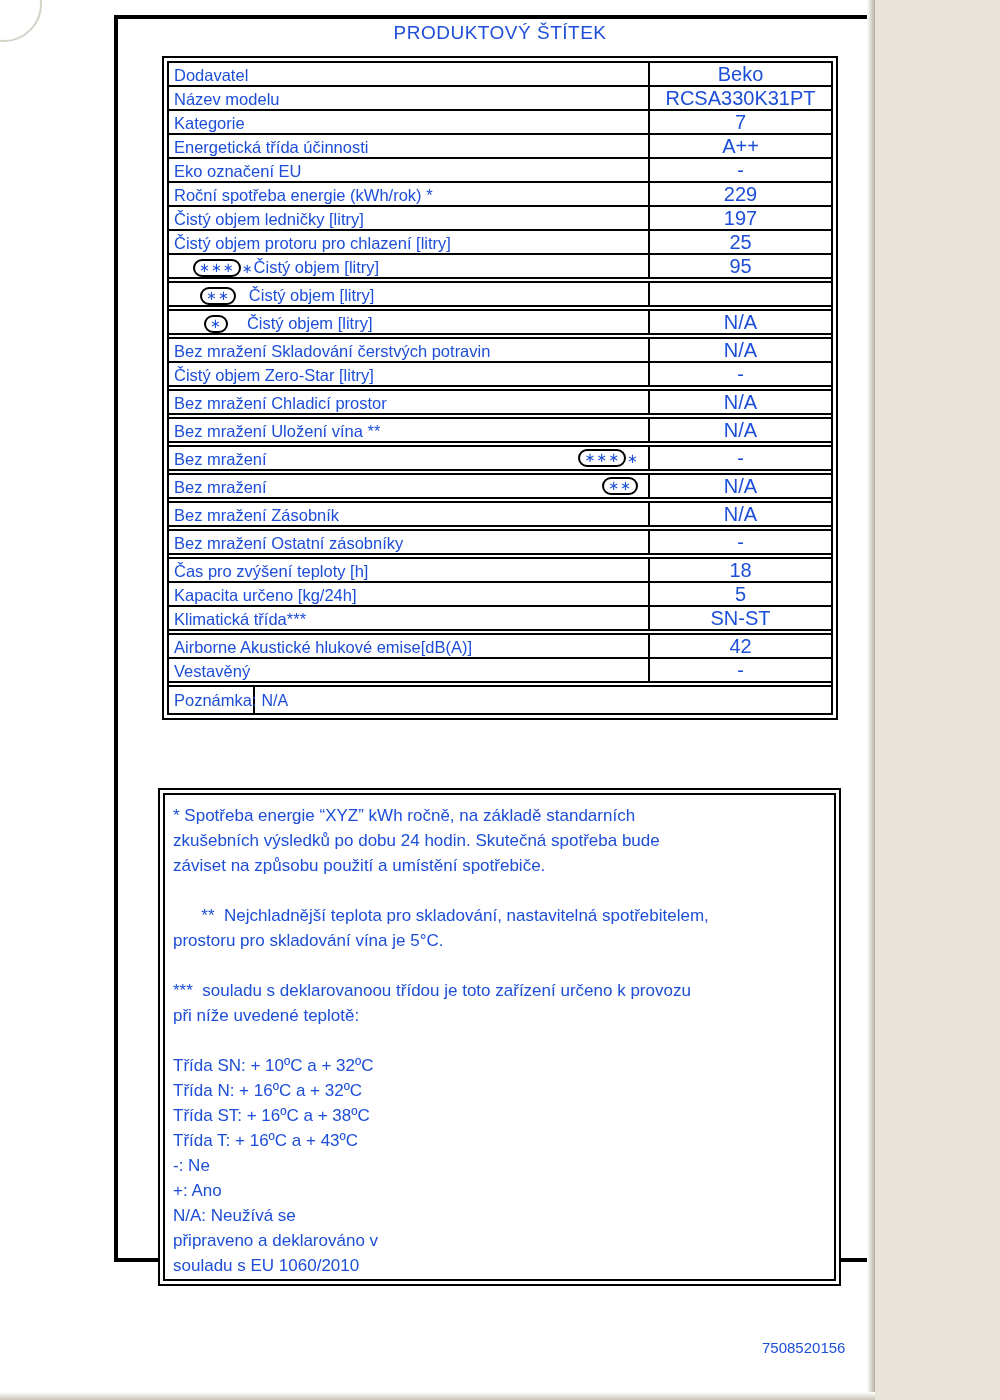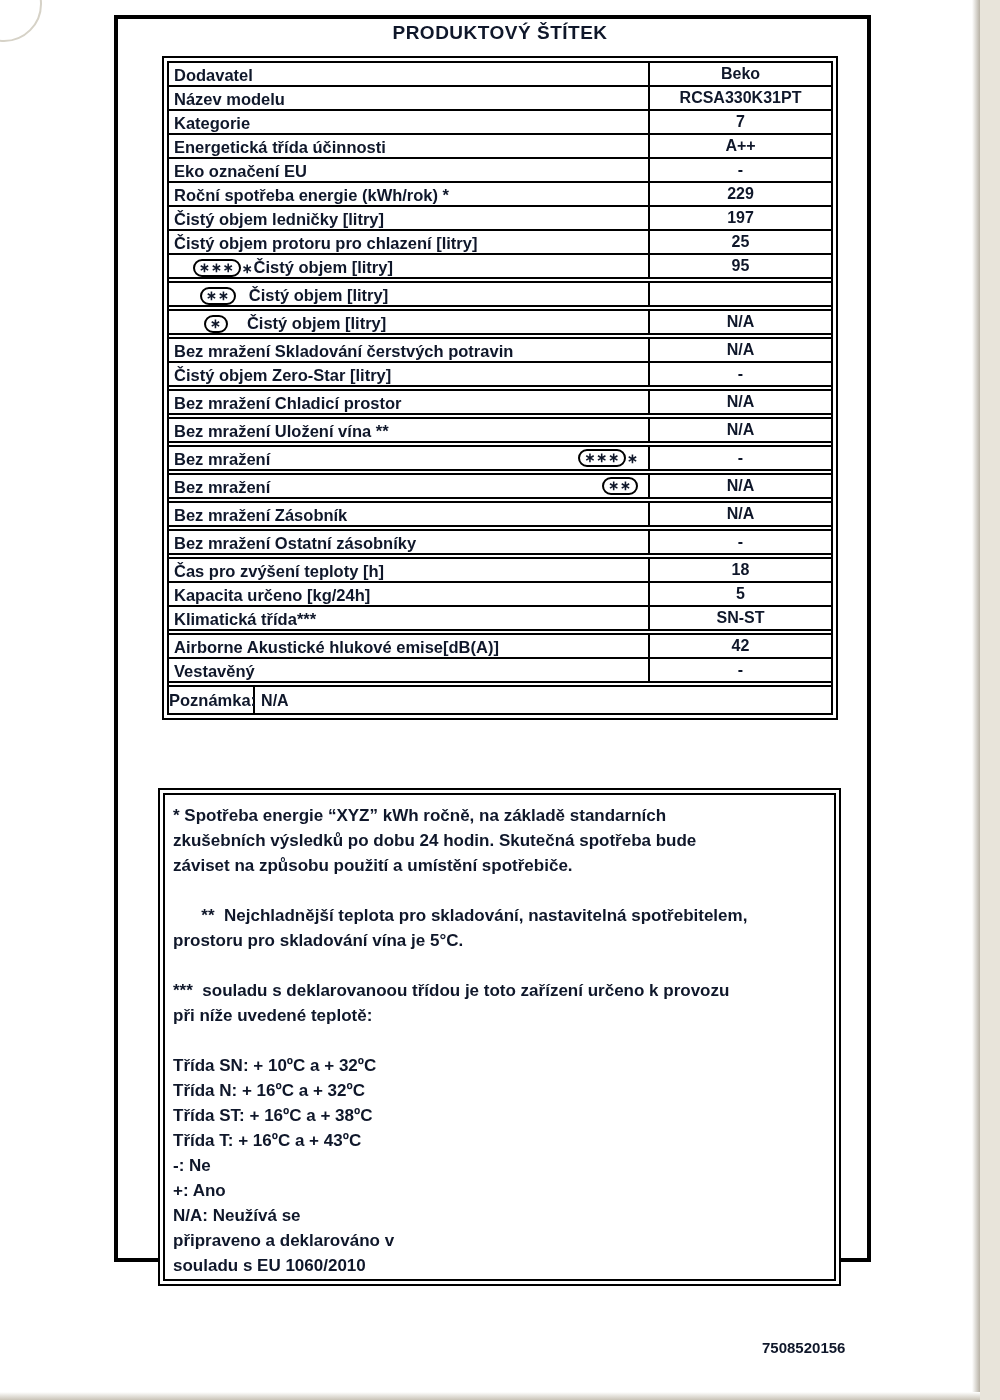--- a/index.html
+++ b/index.html
@@ -1,18 +1,18 @@
 <!DOCTYPE html>
 <html><head>
 <meta charset="utf-8">
 <style>
   html,body{margin:0;padding:0;background:#e8e4da;}
   .page{
-    position:relative;width:980px;height:1400px;background:#ffffff;overflow:hidden;
-    font-family:"Liberation Sans",sans-serif;font-weight:700;color:#0f172a;
+    position:relative;width:875px;height:1400px;background:#ffffff;overflow:hidden;
+    font-family:"Liberation Sans",sans-serif;font-weight:400;color:#1d4ed8;
   }
   
   .edge-right{position:absolute;right:0;top:0;width:8px;height:100%;
     background:linear-gradient(to right,#ffffff,#b7b1a5);}
   .edge-bottom{position:absolute;left:0;bottom:0;width:100%;height:8px;
     background:linear-gradient(to bottom,#ffffff,#c9c3b7);}
   .corner-curl{position:absolute;left:-34px;top:-34px;width:72px;height:72px;
     border:2px solid #d6d2c7;border-radius:50%;background:transparent;}
   
   .frame{position:absolute;left:114px;top:15px;width:757px;height:1247px;
@@ -21,38 +21,38 @@
   .doc-title{position:absolute;left:162px;top:22px;width:676px;text-align:center;
     font-size:19px;letter-spacing:.5px;}
   
   .spec-table{position:absolute;left:162px;top:56px;width:676px;
     border:7px double #000;box-sizing:border-box;background:#fff;}
   .trow{display:flex;align-items:stretch;height:22px;border-top:2px solid #000;}
   .trow:first-child{border-top:none;}
   .trow.dbl{border-top:6px double #000;}
   .tlabel{position:relative;width:481px;box-sizing:border-box;border-right:2px solid #000;
     display:flex;align-items:flex-end;padding-left:5px;font-size:16.5px;white-space:nowrap;overflow:visible;}
-  .tvalue{flex:1;display:flex;align-items:center;justify-content:center;font-size:16px;}
+  .tvalue{flex:1;display:flex;align-items:center;justify-content:center;font-size:20px;}
   
   .star-wrap{display:inline-flex;align-items:center;flex:0 0 auto;}
   .star-box{display:inline-flex;align-items:center;justify-content:center;
     border:2px solid #000;border-radius:9px;height:14px;padding:0 4px;
     font-size:13px;letter-spacing:1px;line-height:14px;}
   .star-extra{font-size:13px;margin-left:1px;}
   .trow.v4.lead-badge .tlabel{padding-left:24px;}
   .trow.v2.lead-badge .tlabel{padding-left:31px;}
   .trow.v1.lead-badge .tlabel{padding-left:35px;}
   .trow.v4.lead-badge .star-wrap{margin-right:1px;}
   .trow.v2.lead-badge .star-wrap{margin-right:13px;}
   .trow.v1.lead-badge .star-wrap{margin-right:19px;}
   .star-wrap.tail{position:absolute;right:10px;top:50%;transform:translateY(-50%);}
   
   .trow.note-row{display:block;position:relative;height:26px;line-height:26px;white-space:nowrap;}
   .cell-div{position:absolute;left:84px;top:0;bottom:0;width:2px;background:#000;z-index:0;}
-  .nlbl{position:relative;z-index:1;font-size:16.5px;}
+  .nlbl{position:relative;z-index:1;padding-left:5px;font-size:16.5px;}
   .nval{position:relative;z-index:1;font-size:16px;margin-left:5px;}
   
   .notes-box{position:absolute;left:158px;top:788px;width:683px;height:498px;
     border:7px double #000;box-sizing:border-box;padding:8px 8px 0 8px;background:#fff;}
   .nline{font-size:17px;line-height:25px;white-space:pre;}
   .nline.blank{height:25px;}
   
   .doc-number{position:absolute;left:762px;top:1339px;font-size:15px;text-align:right;}
 </style>
 </head>

